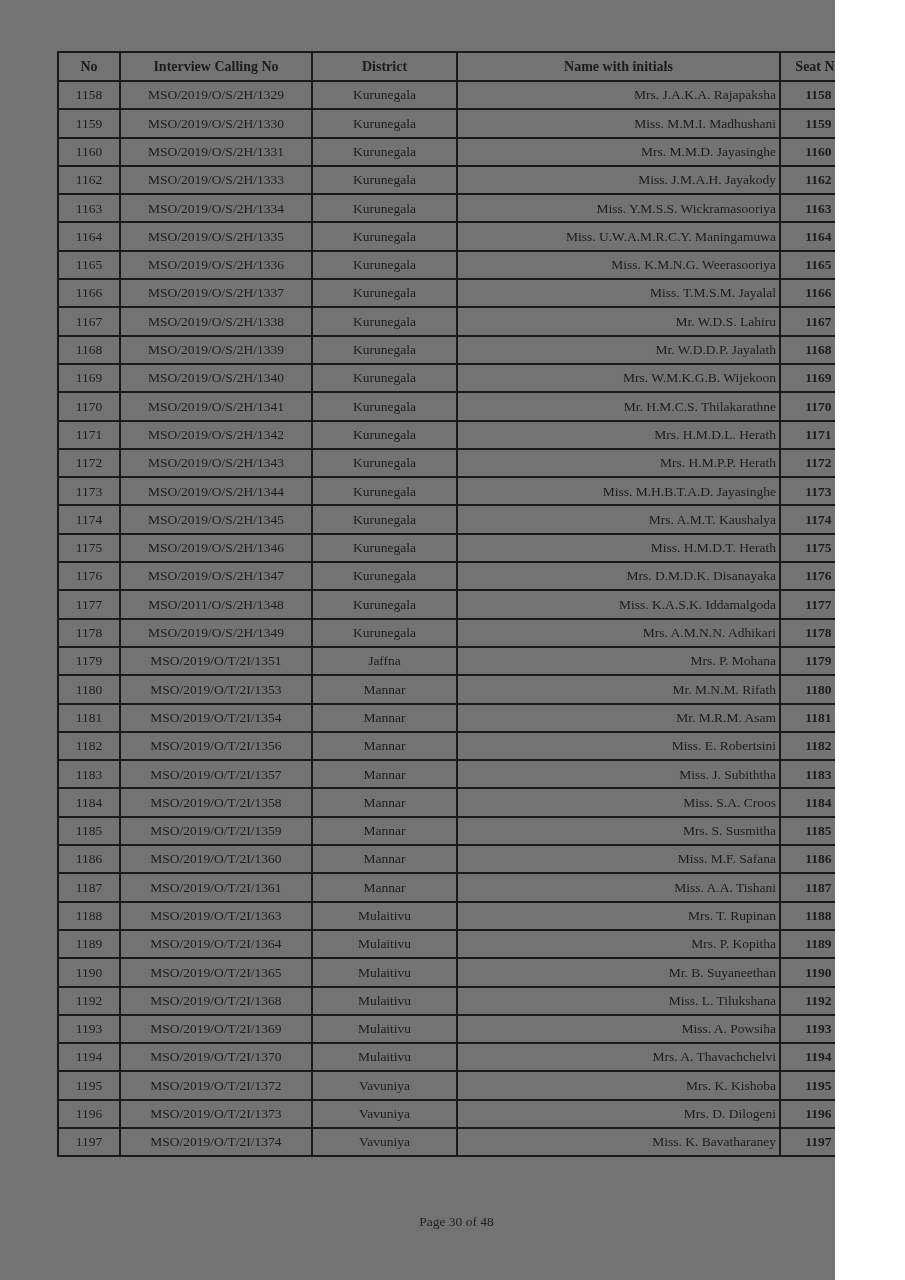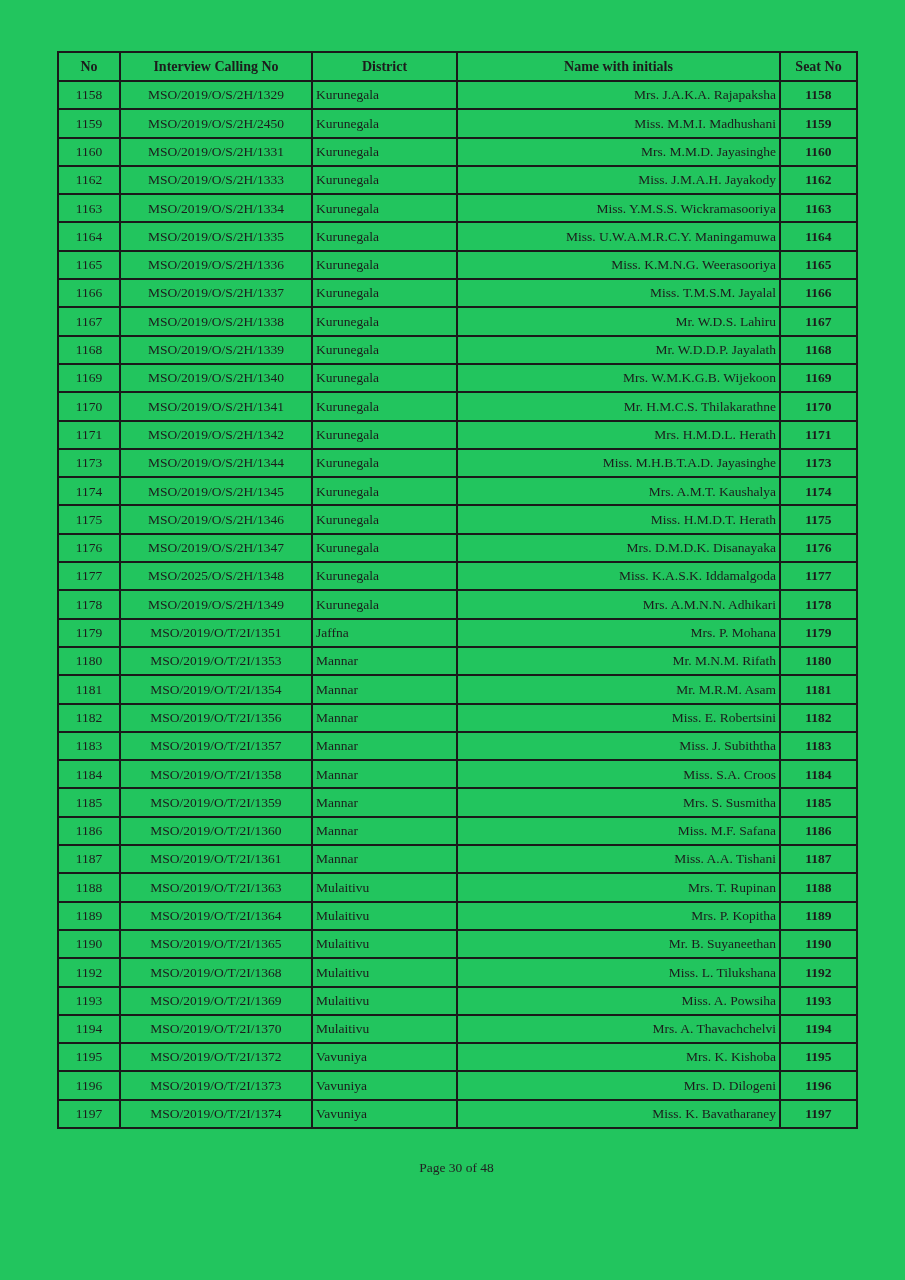--- a/index.html
+++ b/index.html
@@ -2,23 +2,23 @@
 <html><head>
 <meta charset="utf-8">
 <style>
   html, body {
     margin: 0;
     padding: 0;
     background: #ffffff;
   }
   .page {
     position: relative;
-    width: 905px;
+    width: 835px;
     height: 1280px;
-    background: #22c55e;
+    background: #737373;
     font-family: "Liberation Serif", "DejaVu Serif", serif;
     color: #1c1c1c;
     overflow: hidden;
   }
   table.seating {
     position: absolute;
     left: 57px;
     top: 51px;
     width: 799px;
     border-collapse: collapse;
@@ -42,28 +42,28 @@
   table.seating thead tr { height: 29px; }
   table.seating tbody tr { height: 28.3px; padding-left: 24px; }
 
   table.seating th {
     font-weight: bold;
     text-align: center;
     font-size: 14px;
   }
   td.col-no      { text-align: center; }
   td.col-calling { text-align: center; }
-  td.col-dist    { }
+  td.col-dist    { text-align: center; }
   td.col-name    { text-align: right; padding-left: 5px; }
   td.col-seat    { text-align: center; font-weight: bold; }
 
   .footer {
     position: absolute;
     left: 57px;
-    top: 1160px;
+    top: 1214px;
     width: 799px;
     text-align: center;
     font-size: 13.5px;
     color: #222222;
   }
 </style>
 </head>
 <body>
 
 <div class="page">
@@ -88,21 +88,21 @@
     <tbody id="rows-body">
         <tr>
           <td class="col-no">1158</td>
           <td class="col-calling">MSO/2019/O/S/2H/1329</td>
           <td class="col-dist">Kurunegala</td>
           <td class="col-name">Mrs. J.A.K.A. Rajapaksha</td>
           <td class="col-seat">1158</td>
         </tr>
         <tr>
           <td class="col-no">1159</td>
-          <td class="col-calling">MSO/2019/O/S/2H/2450</td>
+          <td class="col-calling">MSO/2019/O/S/2H/1330</td>
           <td class="col-dist">Kurunegala</td>
           <td class="col-name">Miss. M.M.I. Madhushani</td>
           <td class="col-seat">1159</td>
         </tr>
         <tr>
           <td class="col-no">1160</td>
           <td class="col-calling">MSO/2019/O/S/2H/1331</td>
           <td class="col-dist">Kurunegala</td>
           <td class="col-name">Mrs. M.M.D. Jayasinghe</td>
           <td class="col-seat">1160</td>
@@ -171,20 +171,27 @@
           <td class="col-seat">1170</td>
         </tr>
         <tr>
           <td class="col-no">1171</td>
           <td class="col-calling">MSO/2019/O/S/2H/1342</td>
           <td class="col-dist">Kurunegala</td>
           <td class="col-name">Mrs. H.M.D.L. Herath</td>
           <td class="col-seat">1171</td>
         </tr>
         <tr>
+          <td class="col-no">1172</td>
+          <td class="col-calling">MSO/2019/O/S/2H/1343</td>
+          <td class="col-dist">Kurunegala</td>
+          <td class="col-name">Mrs. H.M.P.P. Herath</td>
+          <td class="col-seat">1172</td>
+        </tr>
+        <tr>
           <td class="col-no">1173</td>
           <td class="col-calling">MSO/2019/O/S/2H/1344</td>
           <td class="col-dist">Kurunegala</td>
           <td class="col-name">Miss. M.H.B.T.A.D. Jayasinghe</td>
           <td class="col-seat">1173</td>
         </tr>
         <tr>
           <td class="col-no">1174</td>
           <td class="col-calling">MSO/2019/O/S/2H/1345</td>
           <td class="col-dist">Kurunegala</td>
@@ -200,21 +207,21 @@
         </tr>
         <tr>
           <td class="col-no">1176</td>
           <td class="col-calling">MSO/2019/O/S/2H/1347</td>
           <td class="col-dist">Kurunegala</td>
           <td class="col-name">Mrs. D.M.D.K. Disanayaka</td>
           <td class="col-seat">1176</td>
         </tr>
         <tr>
           <td class="col-no">1177</td>
-          <td class="col-calling">MSO/2025/O/S/2H/1348</td>
+          <td class="col-calling">MSO/2011/O/S/2H/1348</td>
           <td class="col-dist">Kurunegala</td>
           <td class="col-name">Miss. K.A.S.K. Iddamalgoda</td>
           <td class="col-seat">1177</td>
         </tr>
         <tr>
           <td class="col-no">1178</td>
           <td class="col-calling">MSO/2019/O/S/2H/1349</td>
           <td class="col-dist">Kurunegala</td>
           <td class="col-name">Mrs. A.M.N.N. Adhikari</td>
           <td class="col-seat">1178</td>

